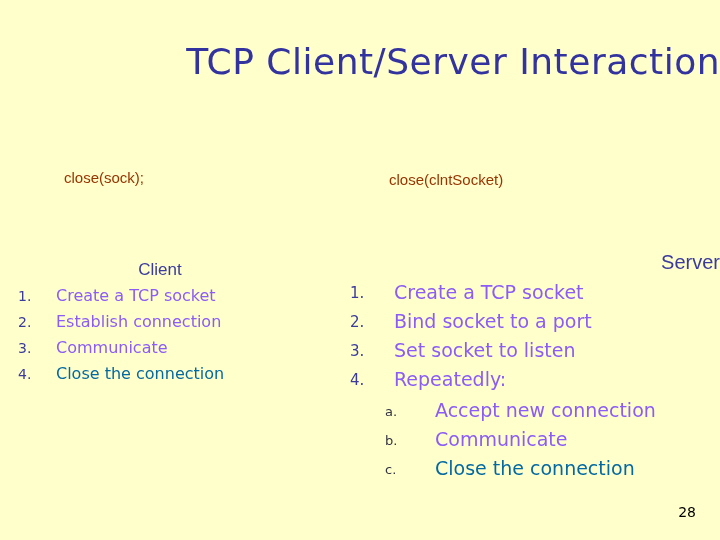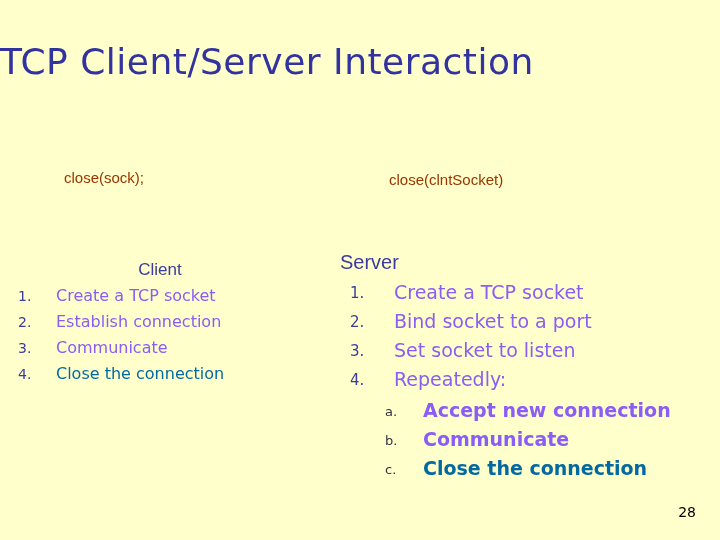--- a/index.html
+++ b/index.html
@@ -23,21 +23,21 @@
     height: 540px;
     background: #ffffcc;
   }
 
   
   .slide-title {
     position: absolute;
     left: 0;
     top: 40px;
     width: 720px;
-    text-align: left;
+    text-align: right;
     font-family: "DejaVu Sans", sans-serif;
     font-size: 36px;
     line-height: 44px;
     letter-spacing: 0.5px;
     color: #3333a0;
     white-space: nowrap;
   }
 
   
   .close-call {
@@ -63,21 +63,21 @@
     top: 259px;
     width: 320px;
     text-align: center;
     font-size: 17px;
     line-height: 22px;
   }
   .col-heading.server {
     left: 340px;
     top: 249px;
     width: 380px;
-    text-align: left;
+    text-align: right;
     font-size: 20px;
     line-height: 26px;
   }
 
   
   .steps {
     position: absolute;
     list-style: none;
     margin: 0;
     padding: 0;
@@ -151,23 +151,22 @@
     height: 29px;
     line-height: 25px;
     font-size: 19px;
   }
   .steps.server-sub .step-num {
     font-size: 13px;
     line-height: 28px;
     color: #333344;
   }
   .steps.server-sub .step-text {
-    margin-left: 38px;
-    line-height: 25px;
-    font-weight: bold;
+    margin-left: 50px;
+    line-height: 25px;
   }
 
   
   .page-number {
     position: absolute;
     right: 24px;
     bottom: 19px;
     font-family: "DejaVu Sans", sans-serif;
     font-size: 14px;
     line-height: 18px;

